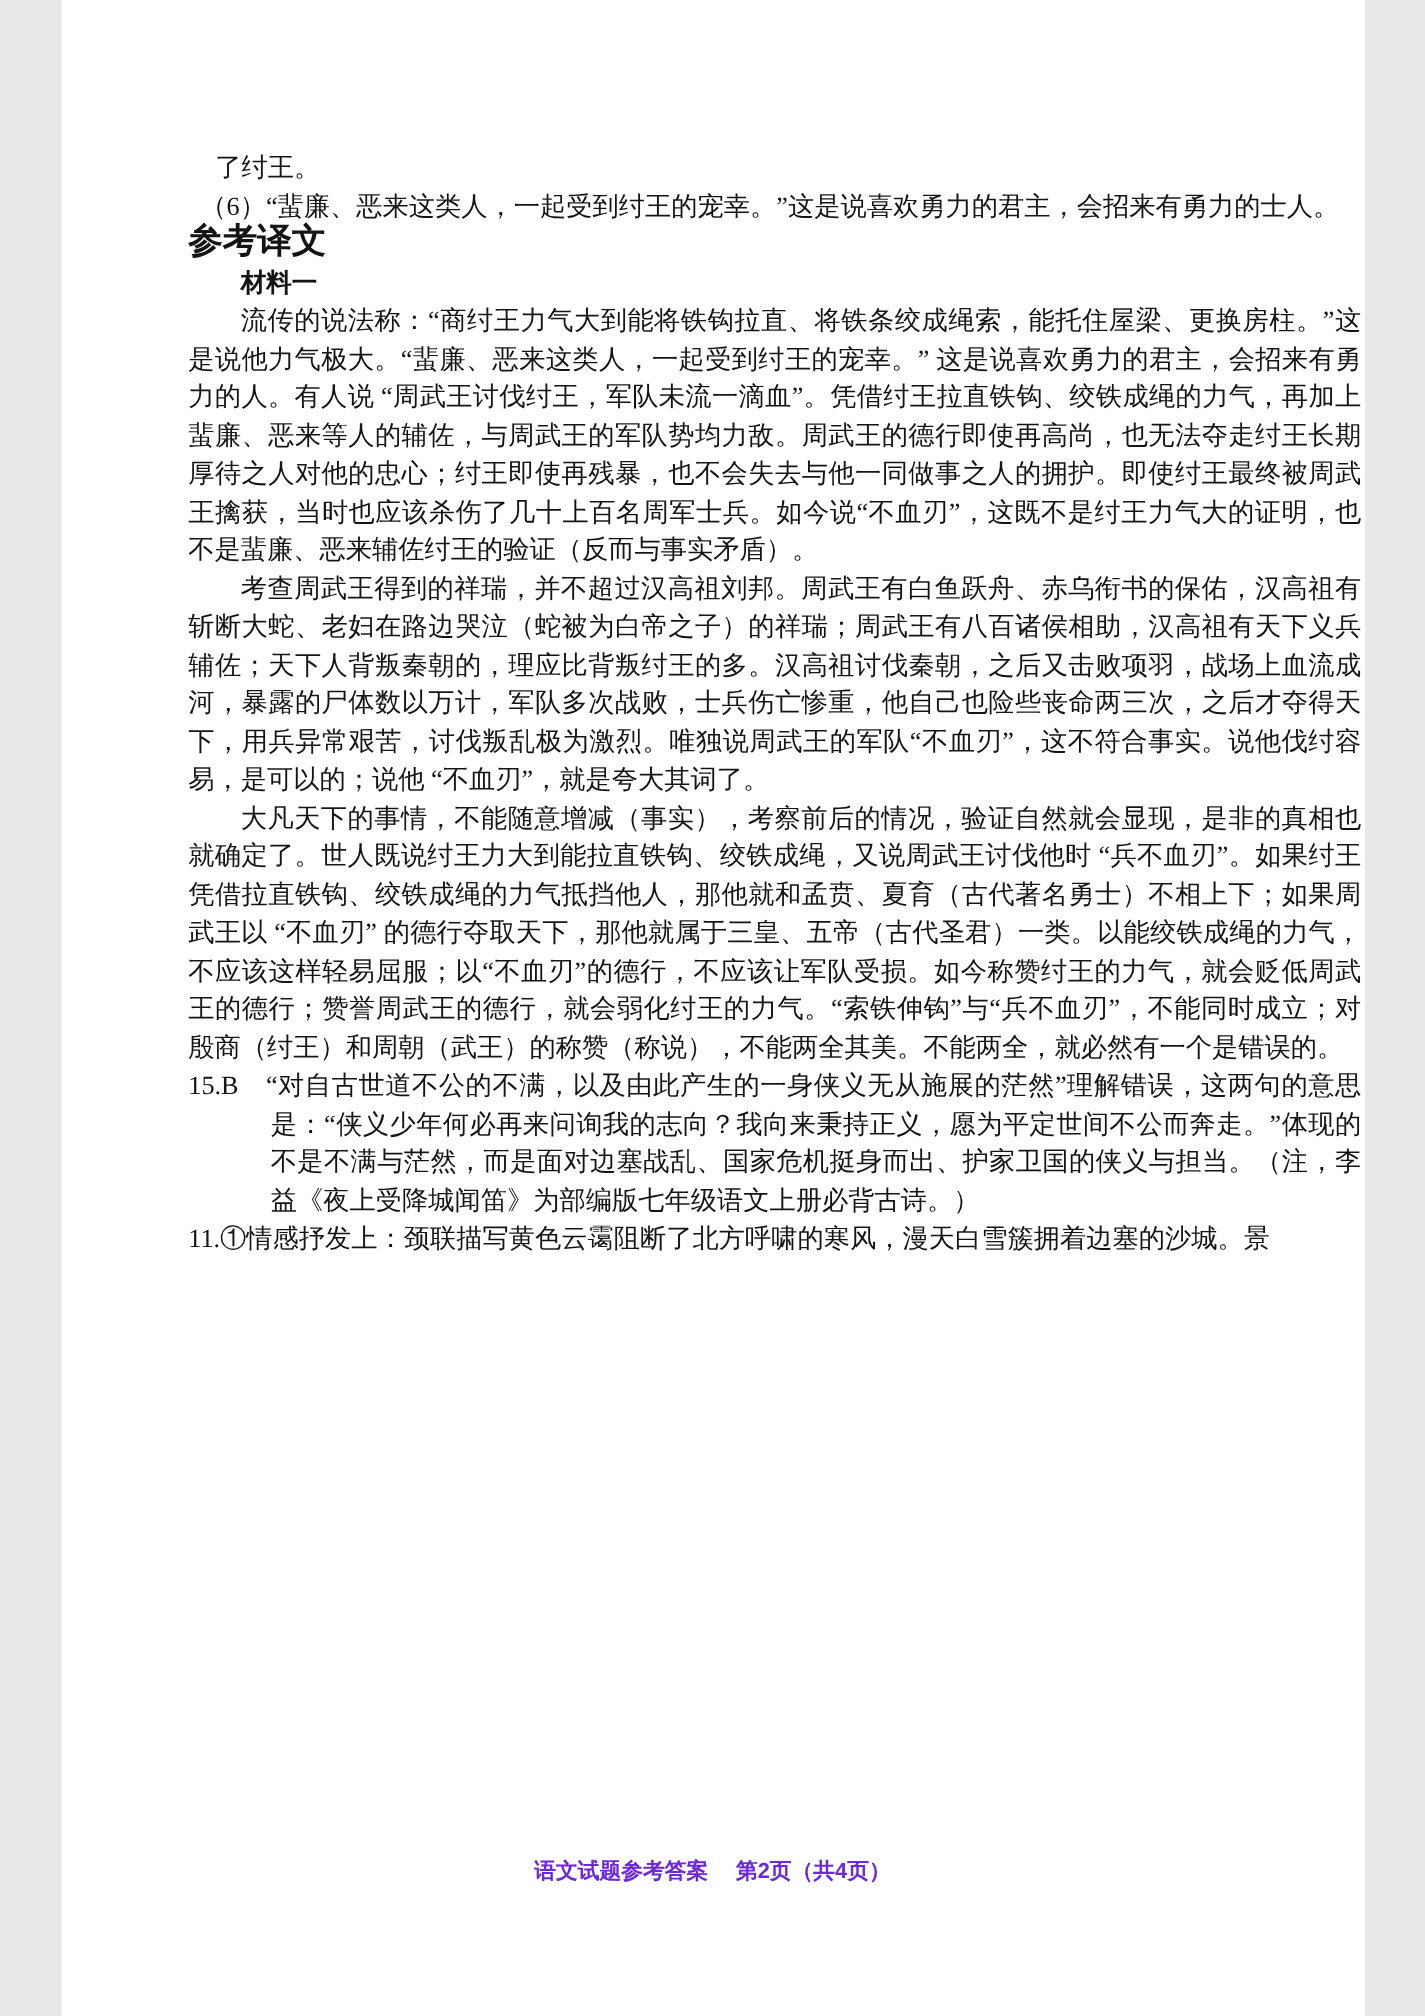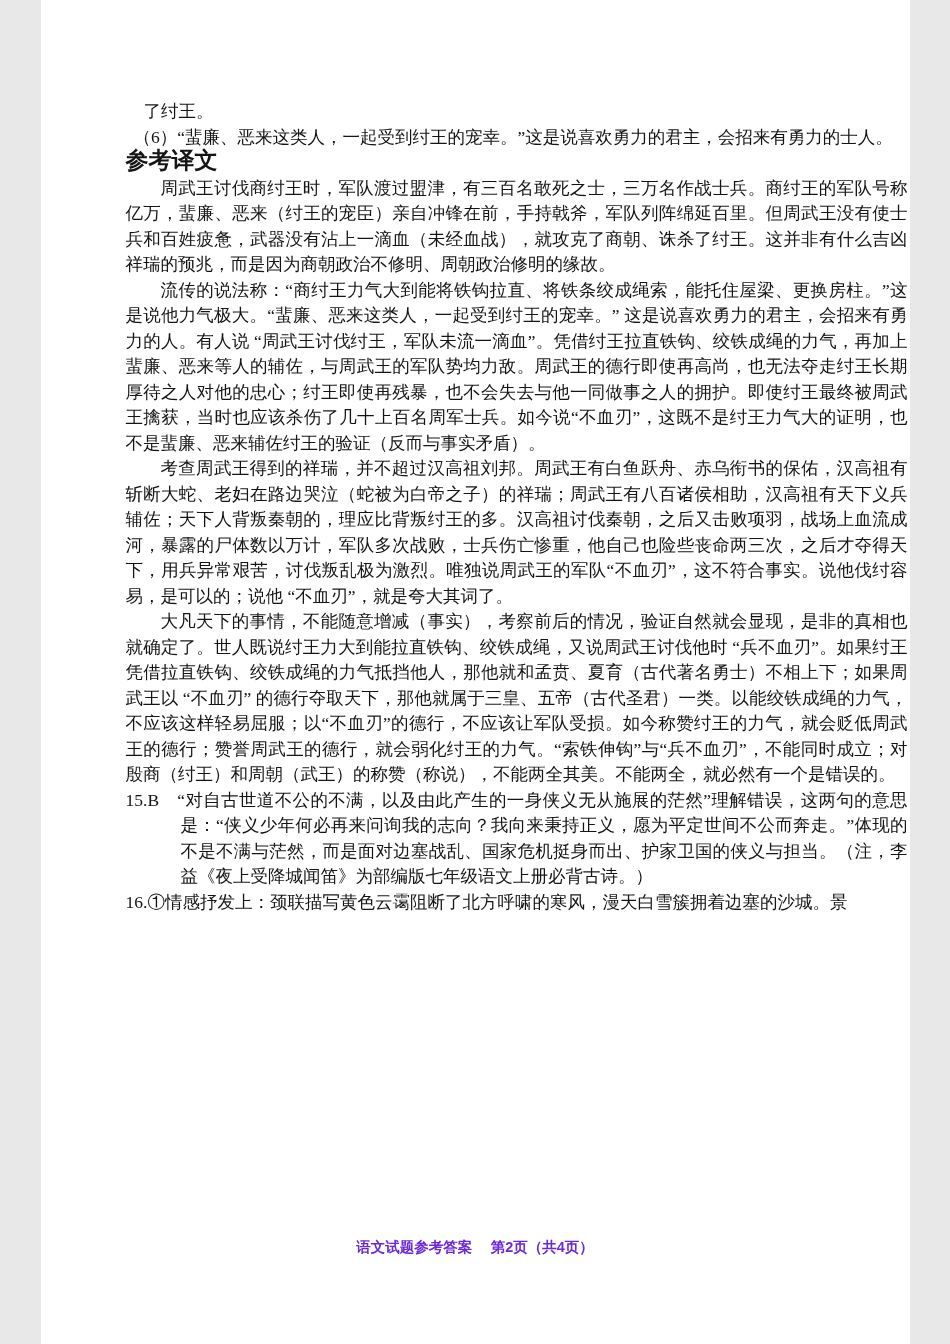--- a/index.html
+++ b/index.html
@@ -56,21 +56,21 @@
   }
 </style>
 </head>
 <body>
 
 <div class="page">
   <div class="content">
     <div class="block b-cont">了纣王。</div>
     <div class="block b-hang2">（6）“蜚廉、恶来这类人，一起受到纣王的宠幸。”这是说喜欢勇力的君主，会招来有勇力的士人。</div>
     <div class="block h-title">参考译文</div>
-    <div class="block b-body">周武王讨伐商纣王时，军队渡过盟津，有三百名敢死之士，三万名作战士兵。商纣王的军队号称亿万，蜚廉、恶来（纣王的宠臣）亲自冲锋在前，手持戟斧，军队列阵绵延百里。但周武王没有使士兵和百姓疲惫，武器没有沾上一滴血（未经血战），就攻克了商朝、诛杀了纣王。这并非有什么吉凶祥瑞的预兆，而是因为商朝政治不修明、周朝政治修明的缘故。</div>
+    <div class="block h-sub">材料一</div>
     <div class="block b-body">流传的说法称：“商纣王力气大到能将铁钩拉直、将铁条绞成绳索，能托住屋梁、更换房柱。”这是说他力气极大。“蜚廉、恶来这类人，一起受到纣王的宠幸。” 这是说喜欢勇力的君主，会招来有勇力的人。有人说 “周武王讨伐纣王，军队未流一滴血”。凭借纣王拉直铁钩、绞铁成绳的力气，再加上蜚廉、恶来等人的辅佐，与周武王的军队势均力敌。周武王的德行即使再高尚，也无法夺走纣王长期厚待之人对他的忠心；纣王即使再残暴，也不会失去与他一同做事之人的拥护。即使纣王最终被周武王擒获，当时也应该杀伤了几十上百名周军士兵。如今说“不血刃”，这既不是纣王力气大的证明，也不是蜚廉、恶来辅佐纣王的验证（反而与事实矛盾）。</div>
     <div class="block b-body">考查周武王得到的祥瑞，并不超过汉高祖刘邦。周武王有白鱼跃舟、赤乌衔书的保佑，汉高祖有斩断大蛇、老妇在路边哭泣（蛇被为白帝之子）的祥瑞；周武王有八百诸侯相助，汉高祖有天下义兵辅佐；天下人背叛秦朝的，理应比背叛纣王的多。汉高祖讨伐秦朝，之后又击败项羽，战场上血流成河，暴露的尸体数以万计，军队多次战败，士兵伤亡惨重，他自己也险些丧命两三次，之后才夺得天下，用兵异常艰苦，讨伐叛乱极为激烈。唯独说周武王的军队“不血刃”，这不符合事实。说他伐纣容易，是可以的；说他 “不血刃”，就是夸大其词了。</div>
     <div class="block b-body">大凡天下的事情，不能随意增减（事实），考察前后的情况，验证自然就会显现，是非的真相也就确定了。世人既说纣王力大到能拉直铁钩、绞铁成绳，又说周武王讨伐他时 “兵不血刃”。如果纣王凭借拉直铁钩、绞铁成绳的力气抵挡他人，那他就和孟贲、夏育（古代著名勇士）不相上下；如果周武王以 “不血刃” 的德行夺取天下，那他就属于三皇、五帝（古代圣君）一类。以能绞铁成绳的力气，不应该这样轻易屈服；以“不血刃”的德行，不应该让军队受损。如今称赞纣王的力气，就会贬低周武王的德行；赞誉周武王的德行，就会弱化纣王的力气。“索铁伸钩”与“兵不血刃”，不能同时成立；对殷商（纣王）和周朝（武王）的称赞（称说），不能两全其美。不能两全，就必然有一个是错误的。</div>
     <div class="block b-hang15">15.B　“对自古世道不公的不满，以及由此产生的一身侠义无从施展的茫然”理解错误，这两句的意思是：“侠义少年何必再来问询我的志向？我向来秉持正义，愿为平定世间不公而奔走。”体现的不是不满与茫然，而是面对边塞战乱、国家危机挺身而出、护家卫国的侠义与担当。（注，李益《夜上受降城闻笛》为部编版七年级语文上册必背古诗。）</div>
-    <div class="block b-16">16.①情感抒发上：颈联描写黄色云霭阻断了北方呼啸的寒风，漫天白雪簇拥着边塞的沙城。景</div>
+    <div class="block b-16">11.①情感抒发上：颈联描写黄色云霭阻断了北方呼啸的寒风，漫天白雪簇拥着边塞的沙城。景</div>
   </div>
   <div class="footer">语文试题参考答案　 第2页（共4页）</div>
 </div>
 
 </body></html>

